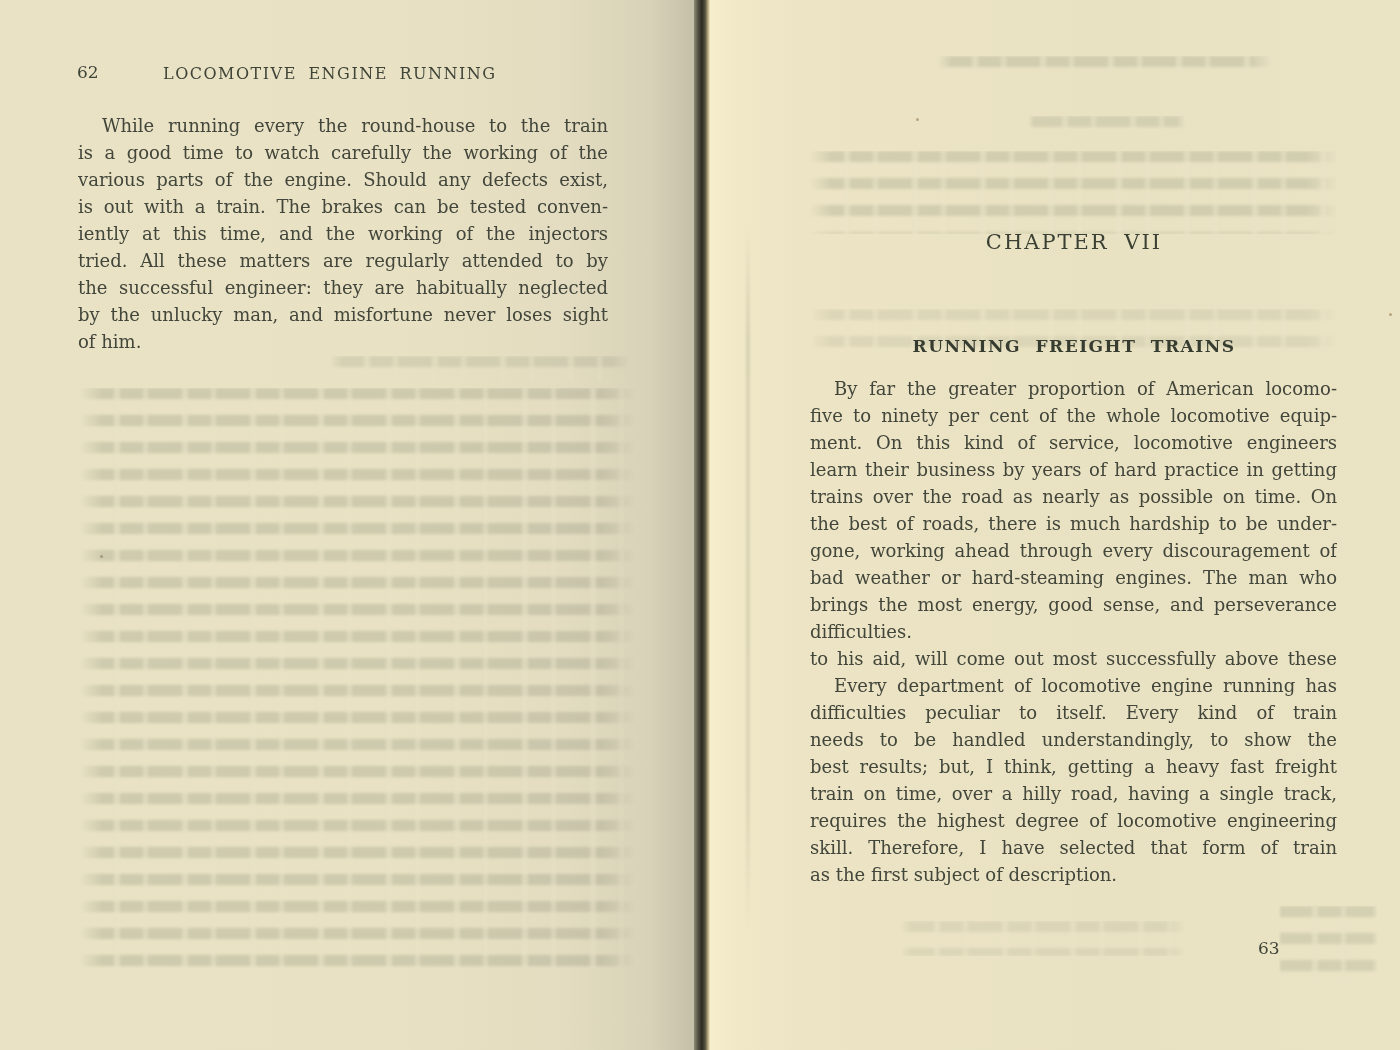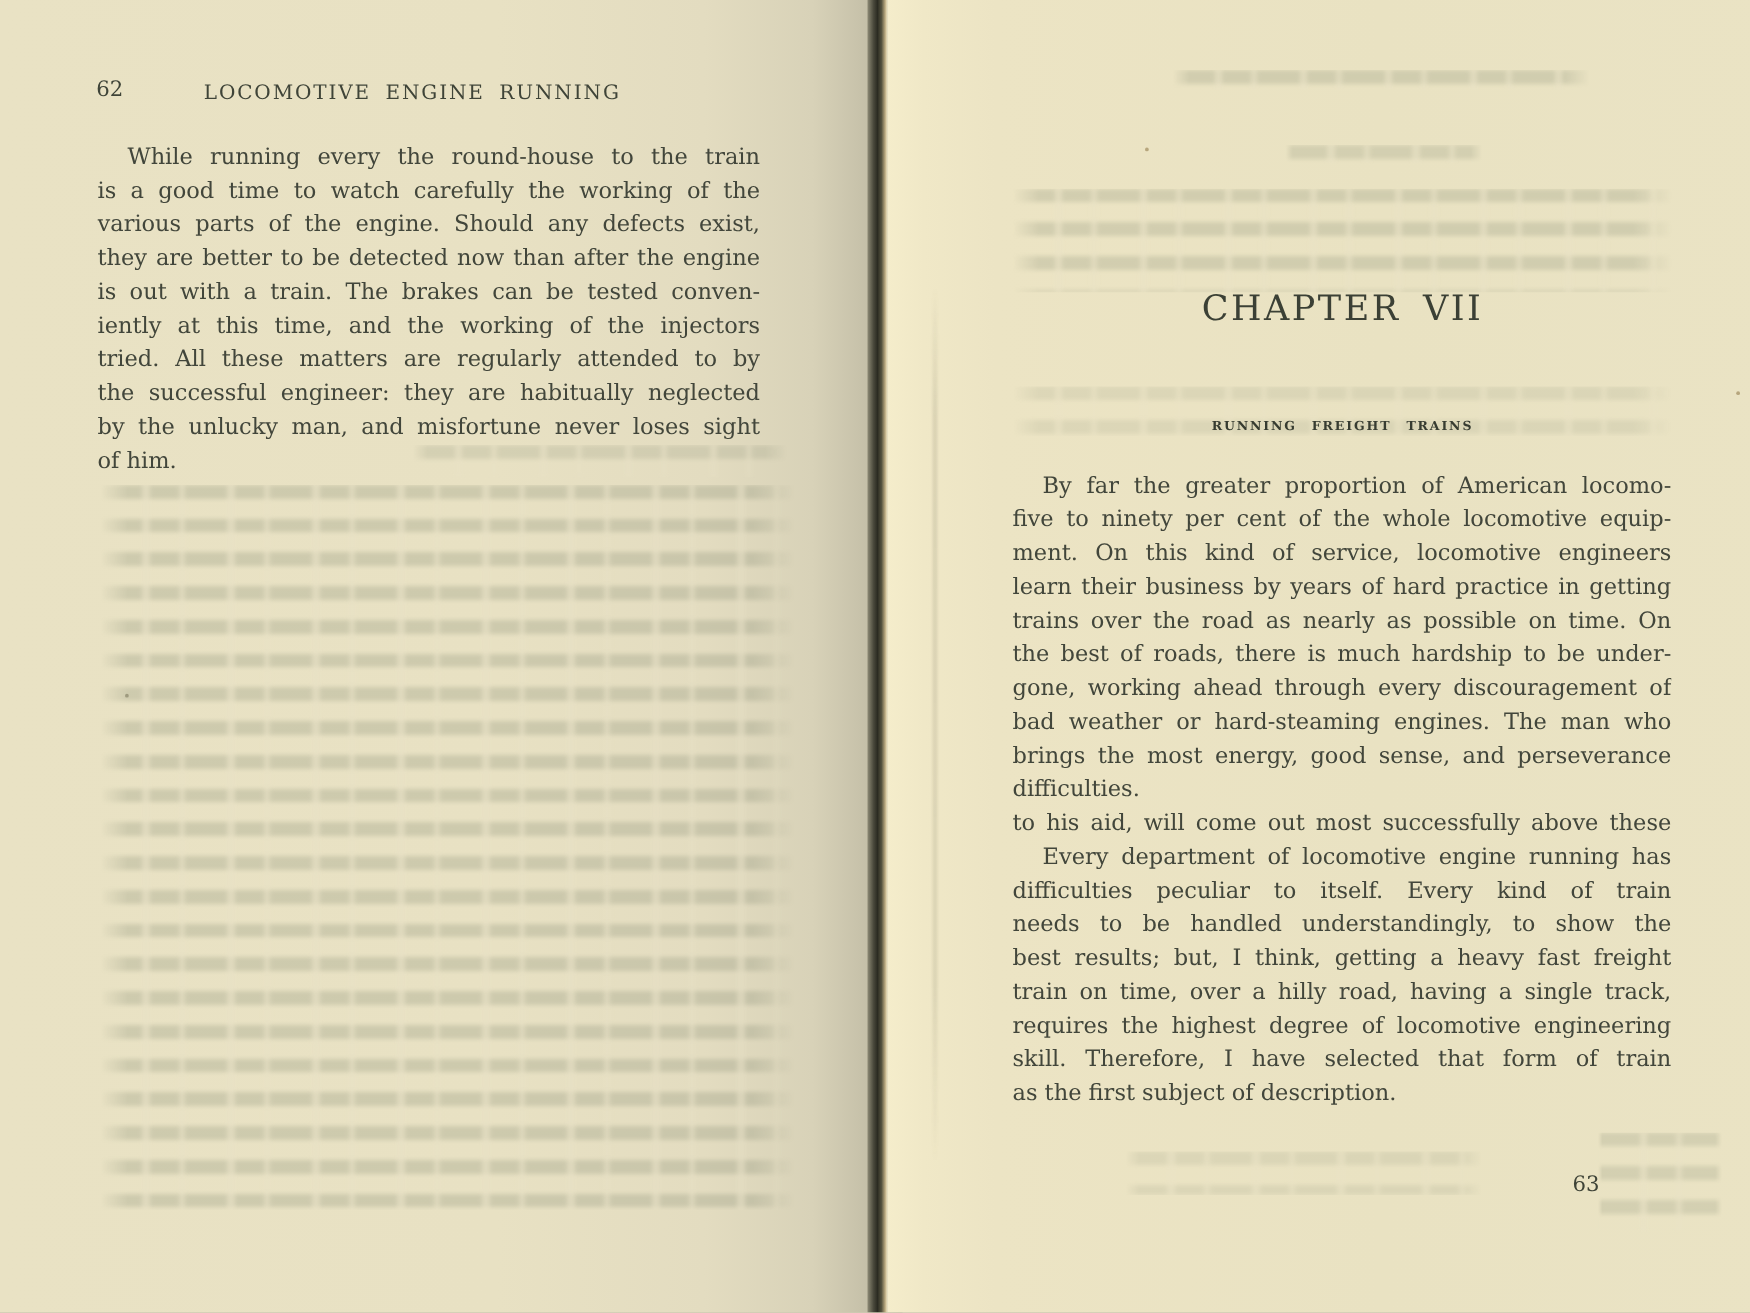--- a/index.html
+++ b/index.html
@@ -34,31 +34,31 @@
   .para{margin:0;}
   .line{
     height:27px;line-height:27px;font-size:18px;color:#42463b;
     text-align:justify;text-align-last:justify;text-justify:inter-word;
     overflow:hidden;white-space:nowrap0;
   }
   .line.last{text-align-last:left;}
   .line.indent{text-indent:24px;}
   .chapter-heading{
     position:absolute;left:100px;width:528px;top:230px;margin:0;
-    text-align:center;font-size:28px;font-weight:normal;
+    text-align:center;font-size:21px;font-weight:normal;
     letter-spacing:2px;word-spacing:7px;color:#3b4035;
   }
   .chapter-title{
     position:absolute;left:88px;width:552px;top:284px;margin:0;
     text-align:center;font-size:17px;font-weight:bold;
     letter-spacing:2px;word-spacing:8px;color:#373c31;
   }
   .section-heading{
     position:absolute;left:100px;width:528px;top:336px;margin:0;
-    text-align:center;font-size:10px;font-weight:bold;
+    text-align:center;font-size:17px;font-weight:bold;
     letter-spacing:1.5px;word-spacing:7px;color:#373c31;
   }
   
   .ghost{
     position:absolute;pointer-events:none;
     background-image:
       repeating-linear-gradient(90deg, rgba(233,226,200,0) 0 34px, rgba(233,226,200,.65) 34px 40px, rgba(233,226,200,0) 40px 63px, rgba(233,226,200,.6) 63px 68px),
       repeating-linear-gradient(180deg, rgba(118,126,103,.42) 0 11px, rgba(118,126,103,0) 11px 27px);
     filter:blur(1.6px);
     -webkit-mask-image:linear-gradient(90deg,transparent 0,#000 4%,#000 94%,transparent);
@@ -86,21 +86,20 @@
 <div class="book">
 
   <section class="page page-left">
     <div class="folio folio-left">62</div>
     <div class="running-header">LOCOMOTIVE ENGINE RUNNING</div>
     <div class="textblock textblock-left">
         <div class="para">
           <div class="line indent">While running every the round-house to the train</div>
           <div class="line">is a good time to watch carefully the working of the</div>
           <div class="line">various parts of the engine. Should any defects exist,</div>
-          <div class="line">they are better to be detected now than after the engine</div>
           <div class="line">is out with a train. The brakes can be tested conven-</div>
           <div class="line">iently at this time, and the working of the injectors</div>
           <div class="line">tried. All these matters are regularly attended to by</div>
           <div class="line">the successful engineer: they are habitually neglected</div>
           <div class="line">by the unlucky man, and misfortune never loses sight</div>
           <div class="line last">of him.</div>
         </div>
       </div>
     <div class="ghost ghost-left-side"></div>
     <div class="ghost ghost-left-main"></div>

